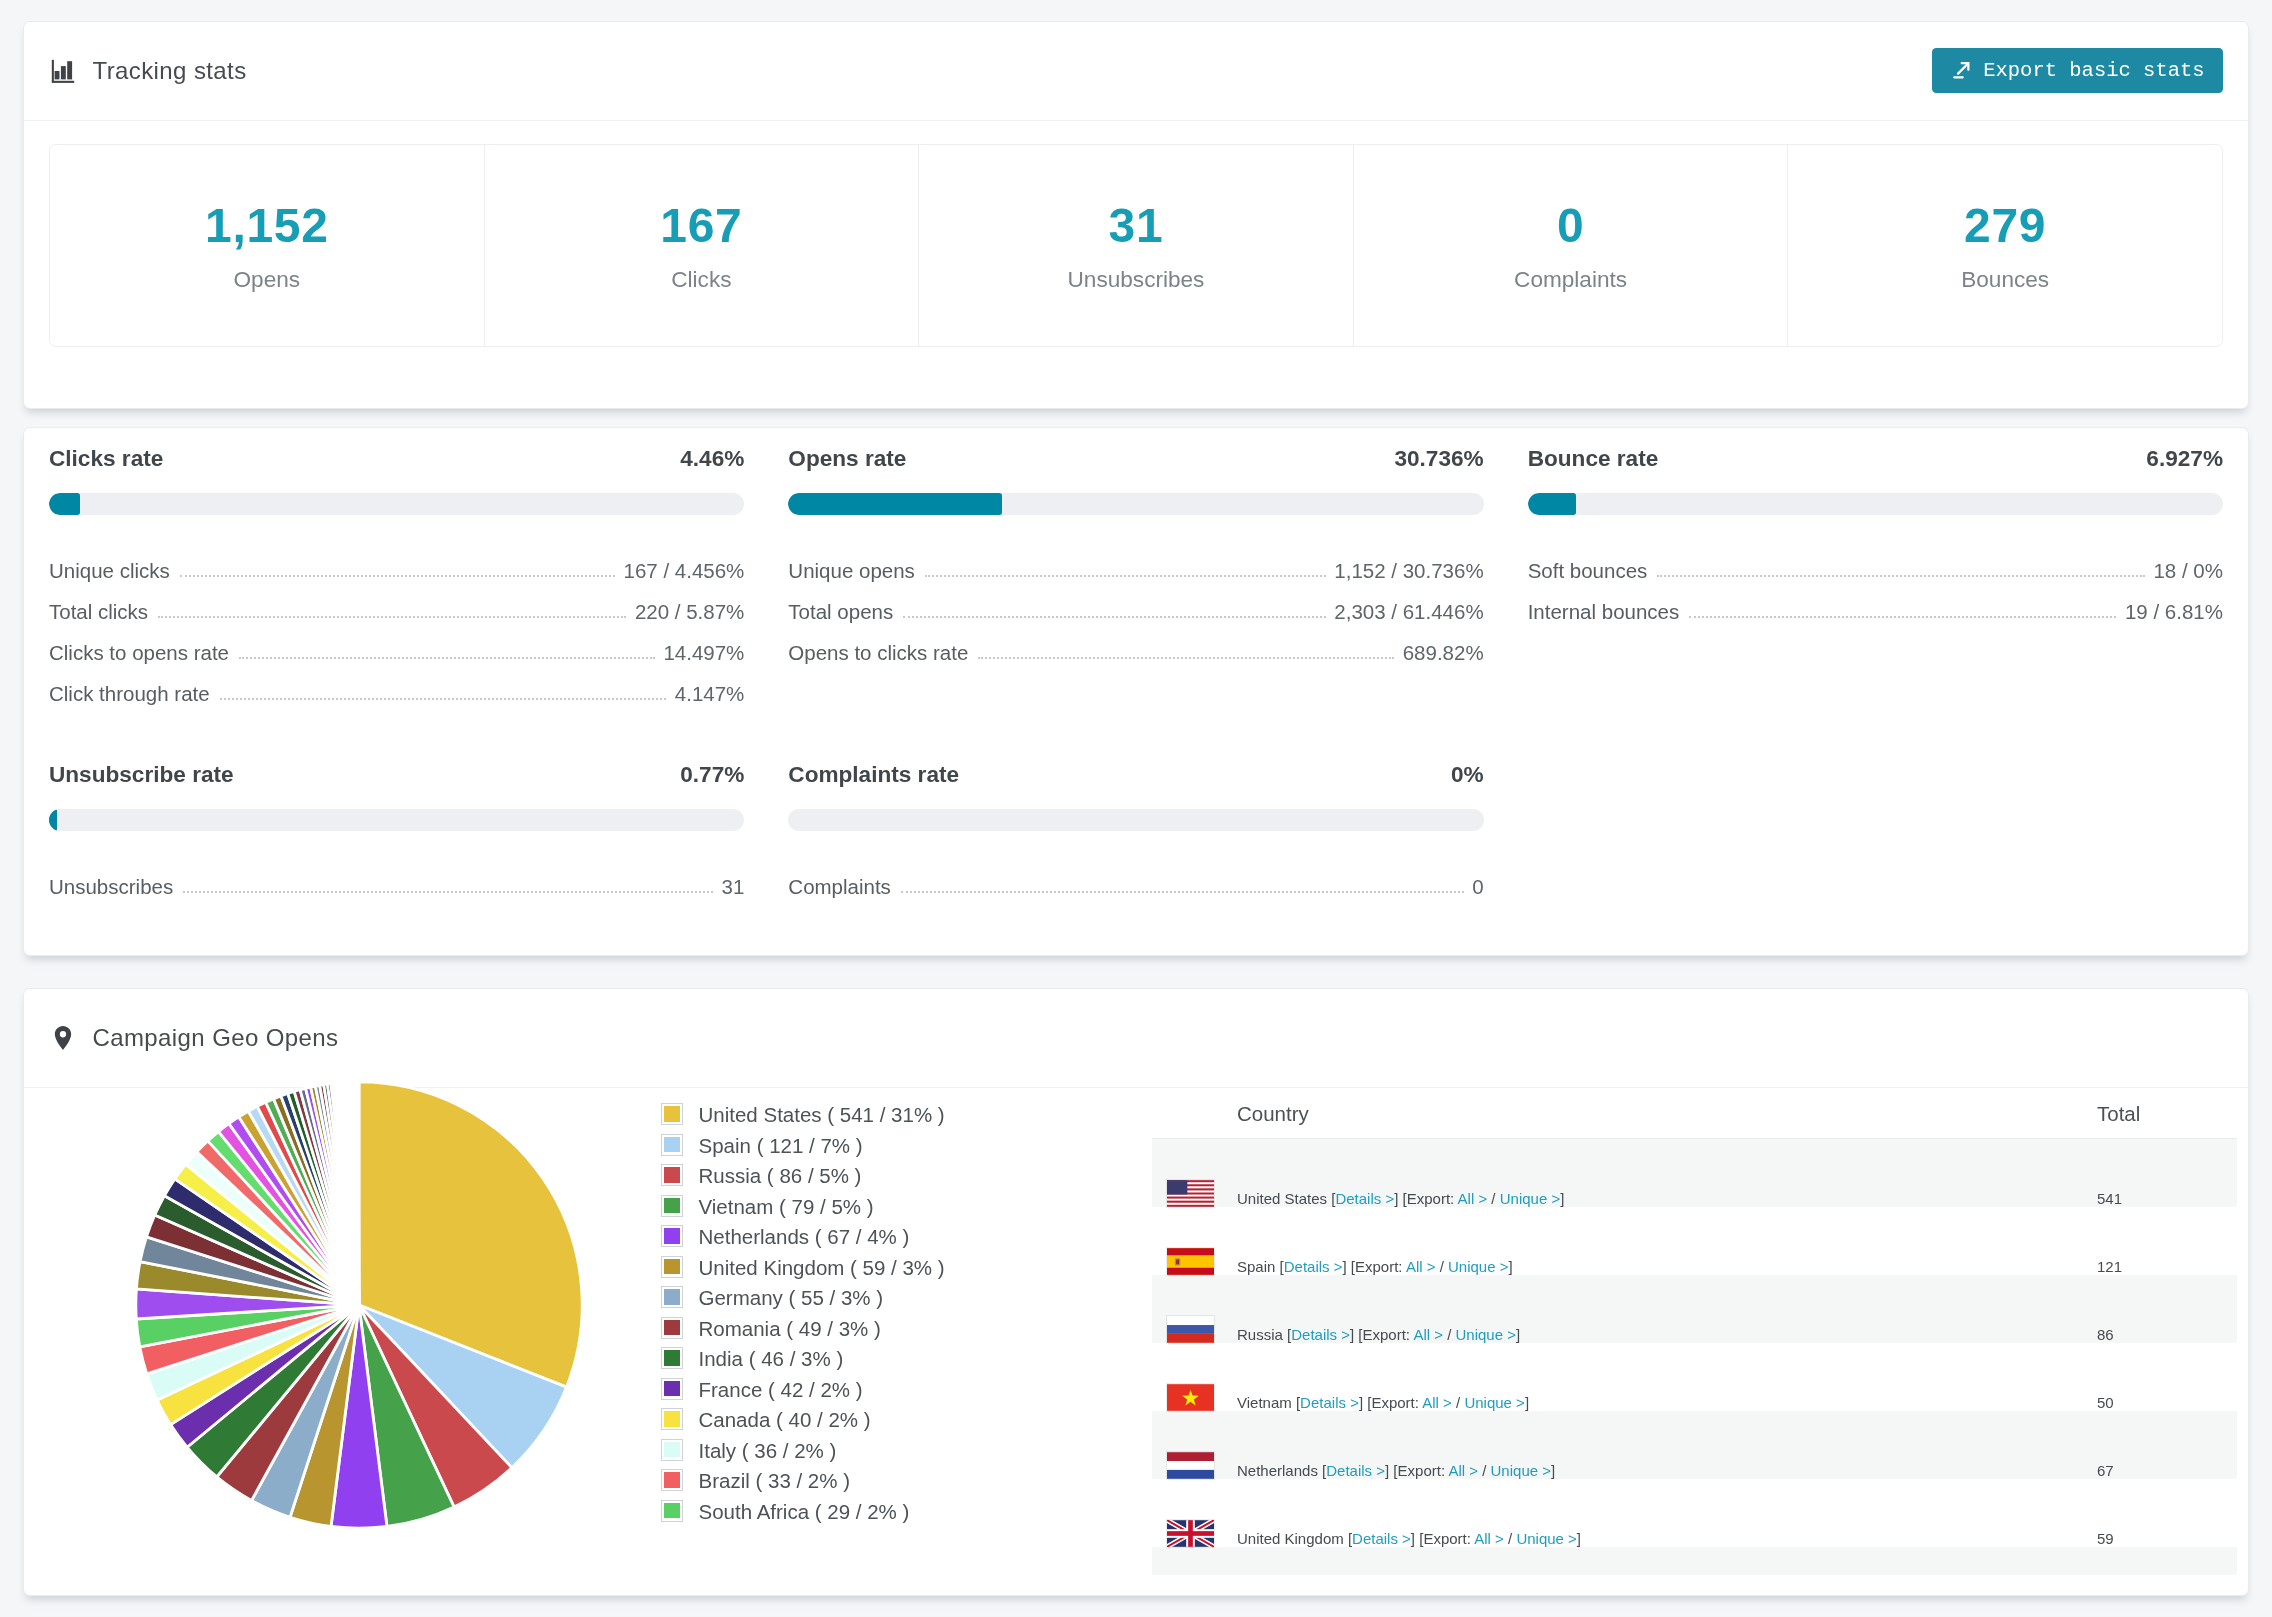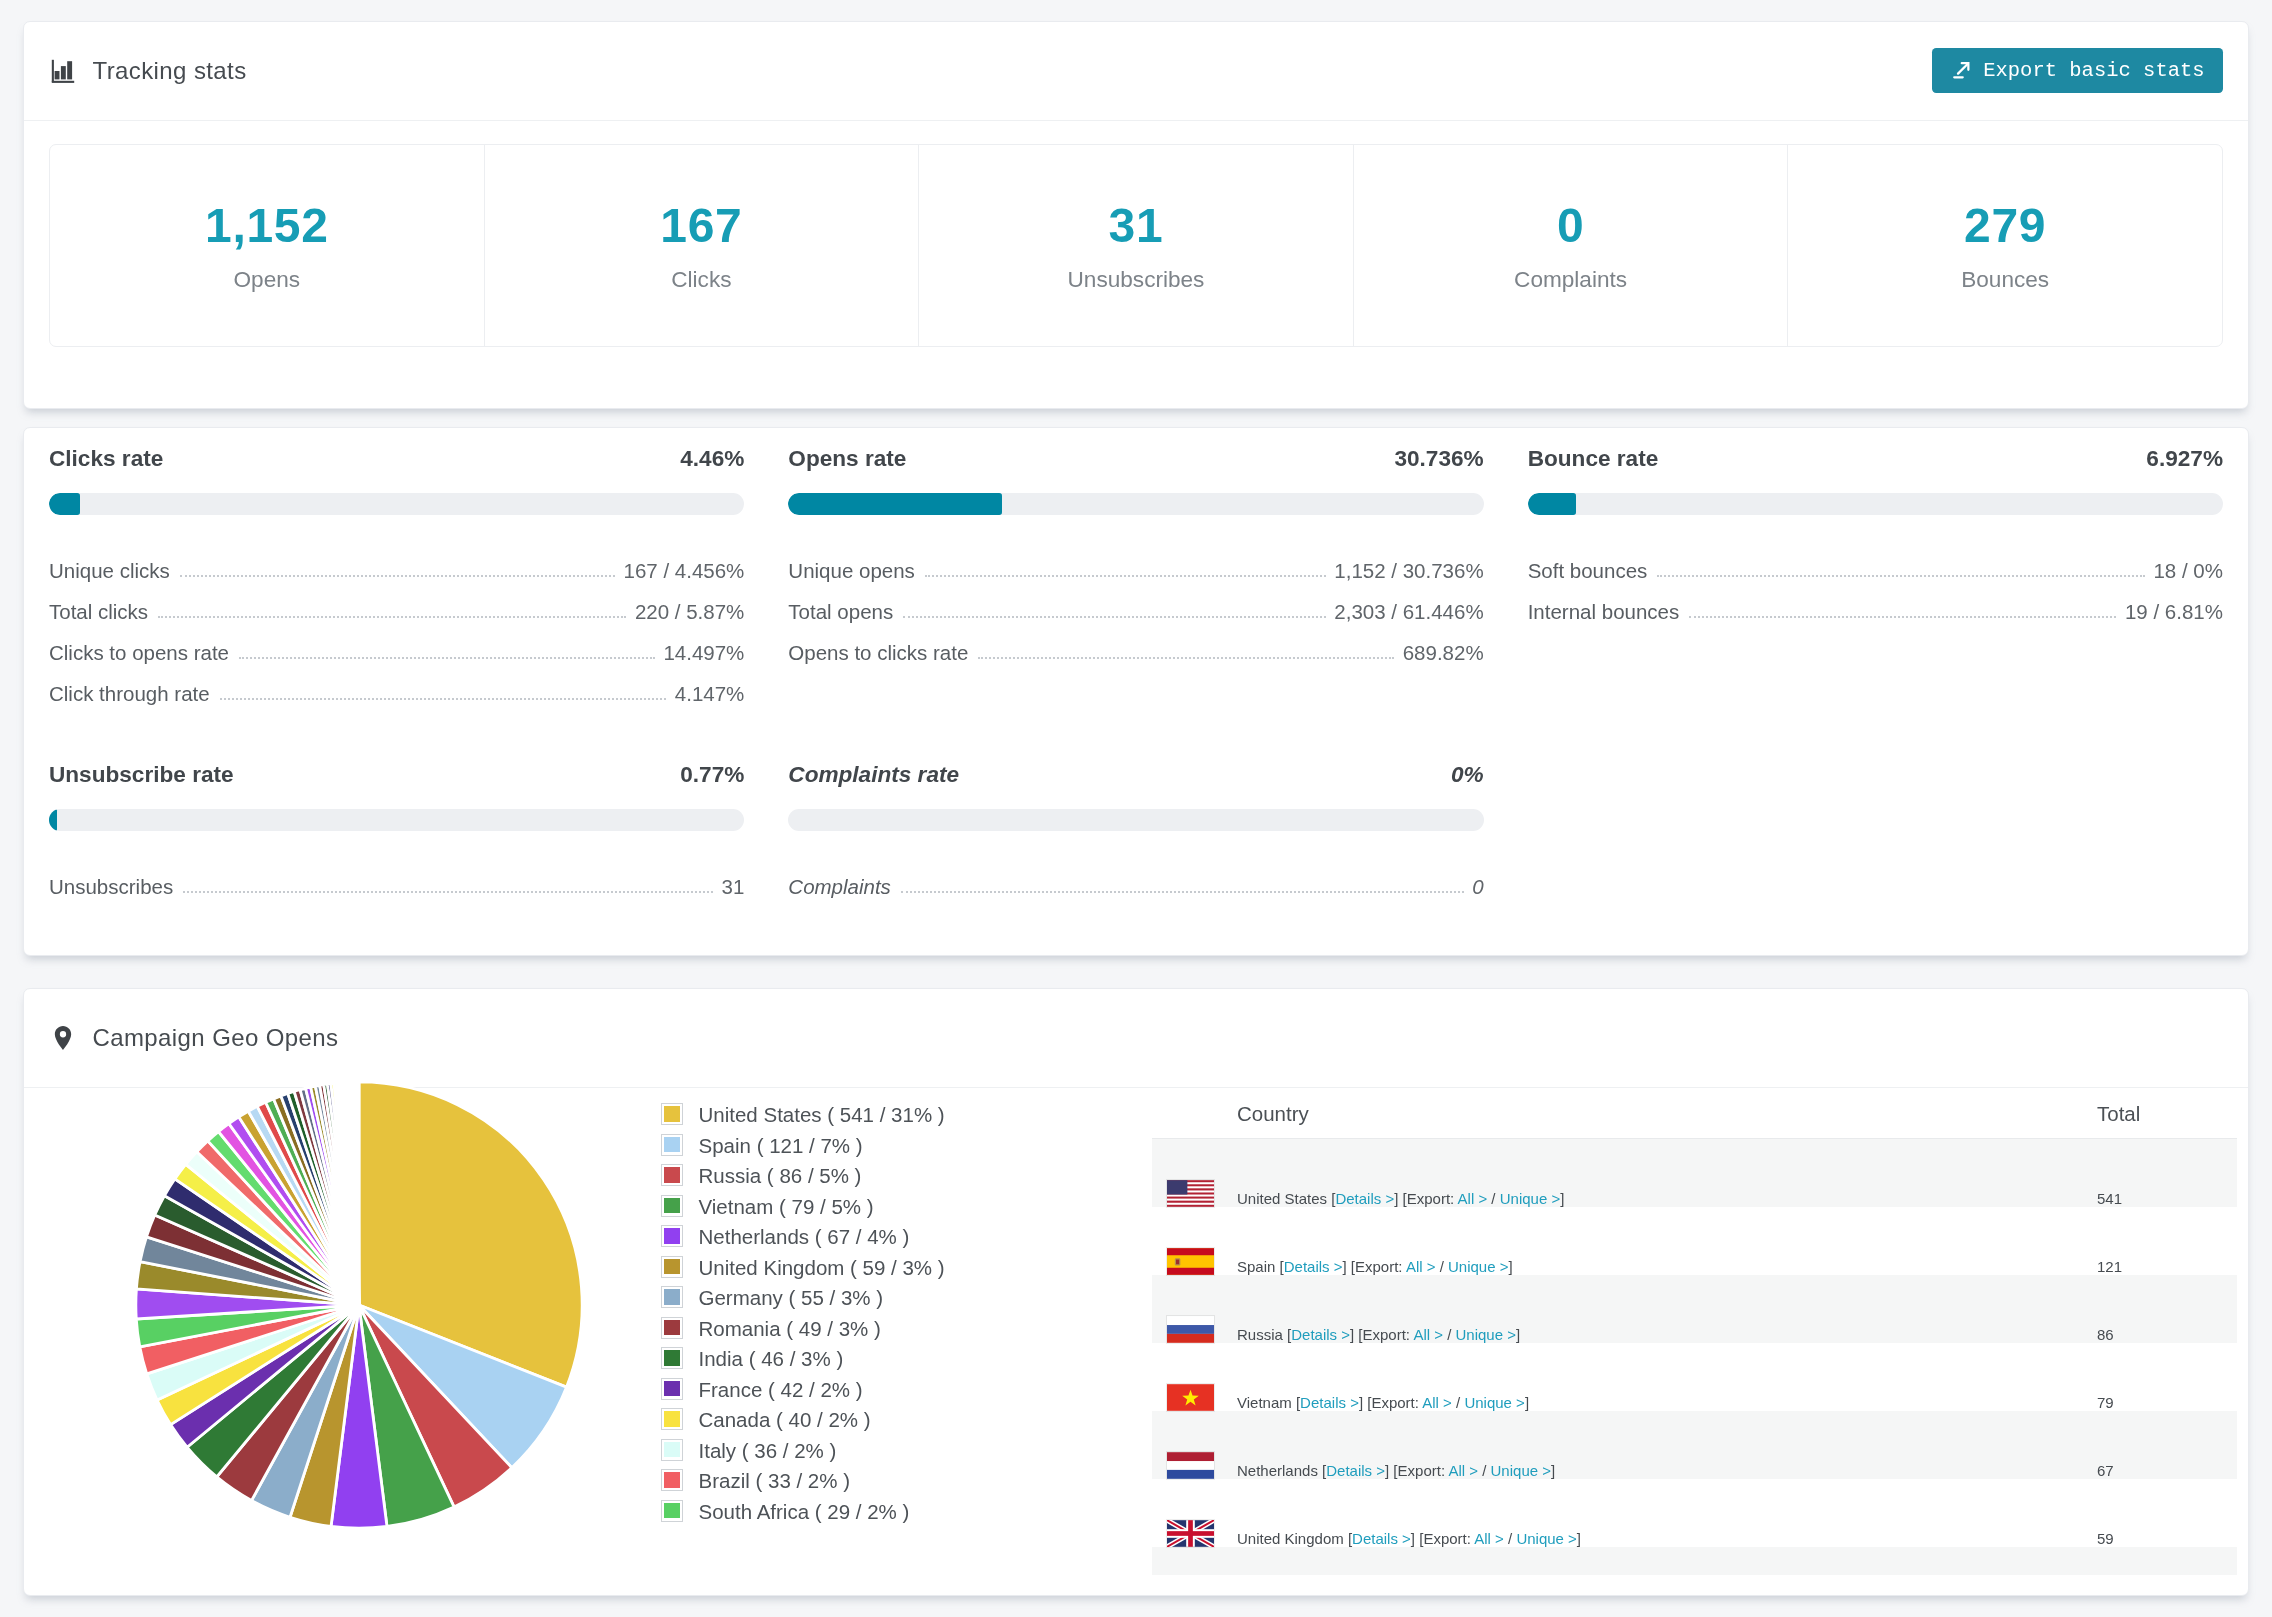--- a/index.html
+++ b/index.html
@@ -219,21 +219,21 @@
       <div class="rp-fill" style="width:1.1%;background:#0087a3;"></div>
     </div>
     <div class="rp-rows">
           <div class="rp-row">
       <span>Unsubscribes</span>
       <span class="leader"></span>
       <span class="v">31</span>
           </div>
         </div>
       </div>
-      <div style="grid-area: 2 / 2; font-style: italic;">
+      <div style="grid-area: 2 / 2;">
     <div class="rp-head">
       <span>Complaints rate</span>
       <span>0%</span>
     </div>
     <div class="rp-bar" style="background:#edeff2">
       
     </div>
     <div class="rp-rows">
           <div class="rp-row">
       <span>Complaints</span>
@@ -450,21 +450,21 @@
           <span class="td-total">86</span>
         </div>
         <div class="g-row">
           <span class="flag">
             <svg viewBox="0 0 60 34">
               <rect width="60" height="34" fill="#e63123"></rect>
       <polygon fill="#ffec00" points="30,7 32.6,14.6 40.6,14.7 34.2,19.5 36.5,27.1 30,22.5 23.5,27.1 25.8,19.5 19.4,14.7 27.4,14.6"></polygon>
             </svg>
           </span>
           <span class="td-country"><span>Vietnam</span> [<span class="g-link" style="color:#1f9dbd">Details &gt;</span>] [<span>Export:</span> <span class="g-link" style="color:#1f9dbd">All &gt;</span> / <span class="g-link" style="color:#1f9dbd">Unique &gt;</span>]</span>
-          <span class="td-total">79</span>
+          <span class="td-total">50</span>
         </div>
         <div class="g-row striped">
           <span class="flag">
             <svg viewBox="0 0 60 34">
               <rect width="60" height="34" fill="#fff"></rect>
       <rect width="60" height="11.3" fill="#ae1f33"></rect>
               <rect y="22.6" width="60" height="11.4" fill="#2d4a9e"></rect>
             </svg>
           </span>
           <span class="td-country"><span>Netherlands</span> [<span class="g-link" style="color:#1f9dbd">Details &gt;</span>] [<span>Export:</span> <span class="g-link" style="color:#1f9dbd">All &gt;</span> / <span class="g-link" style="color:#1f9dbd">Unique &gt;</span>]</span>

